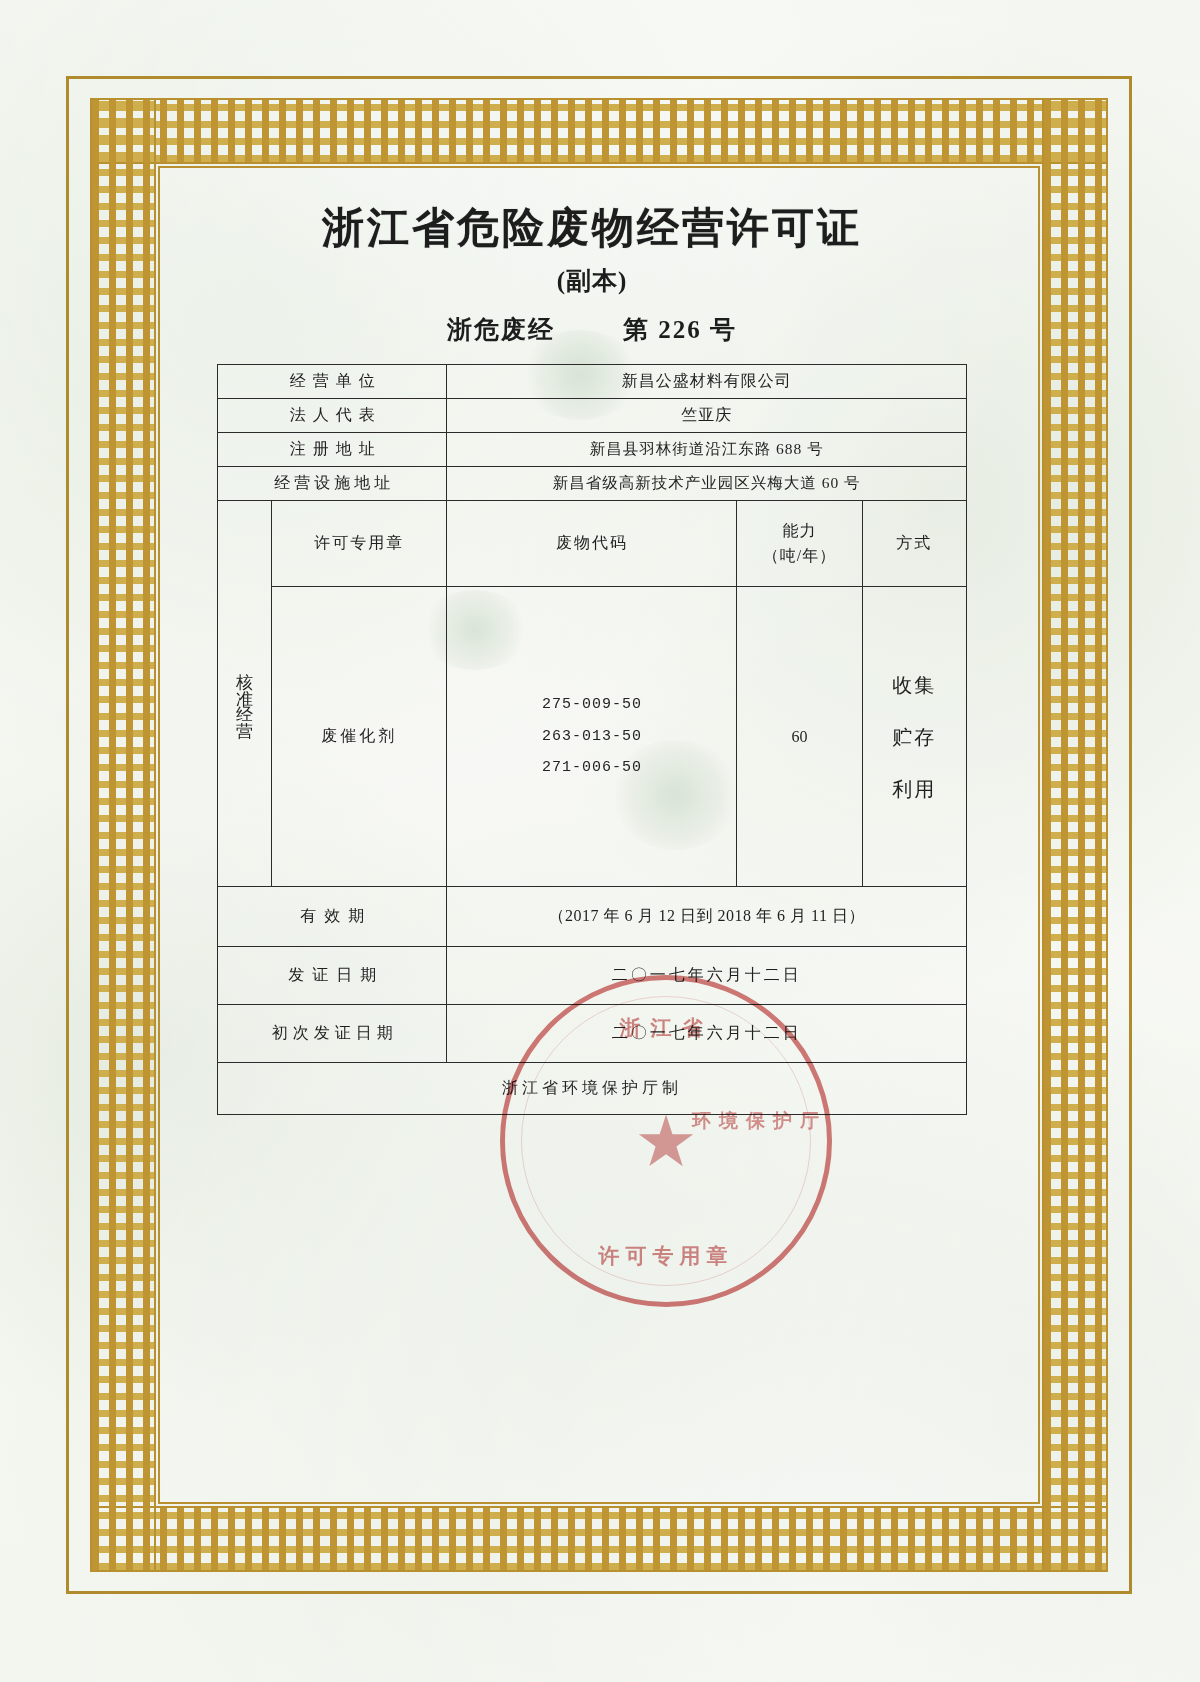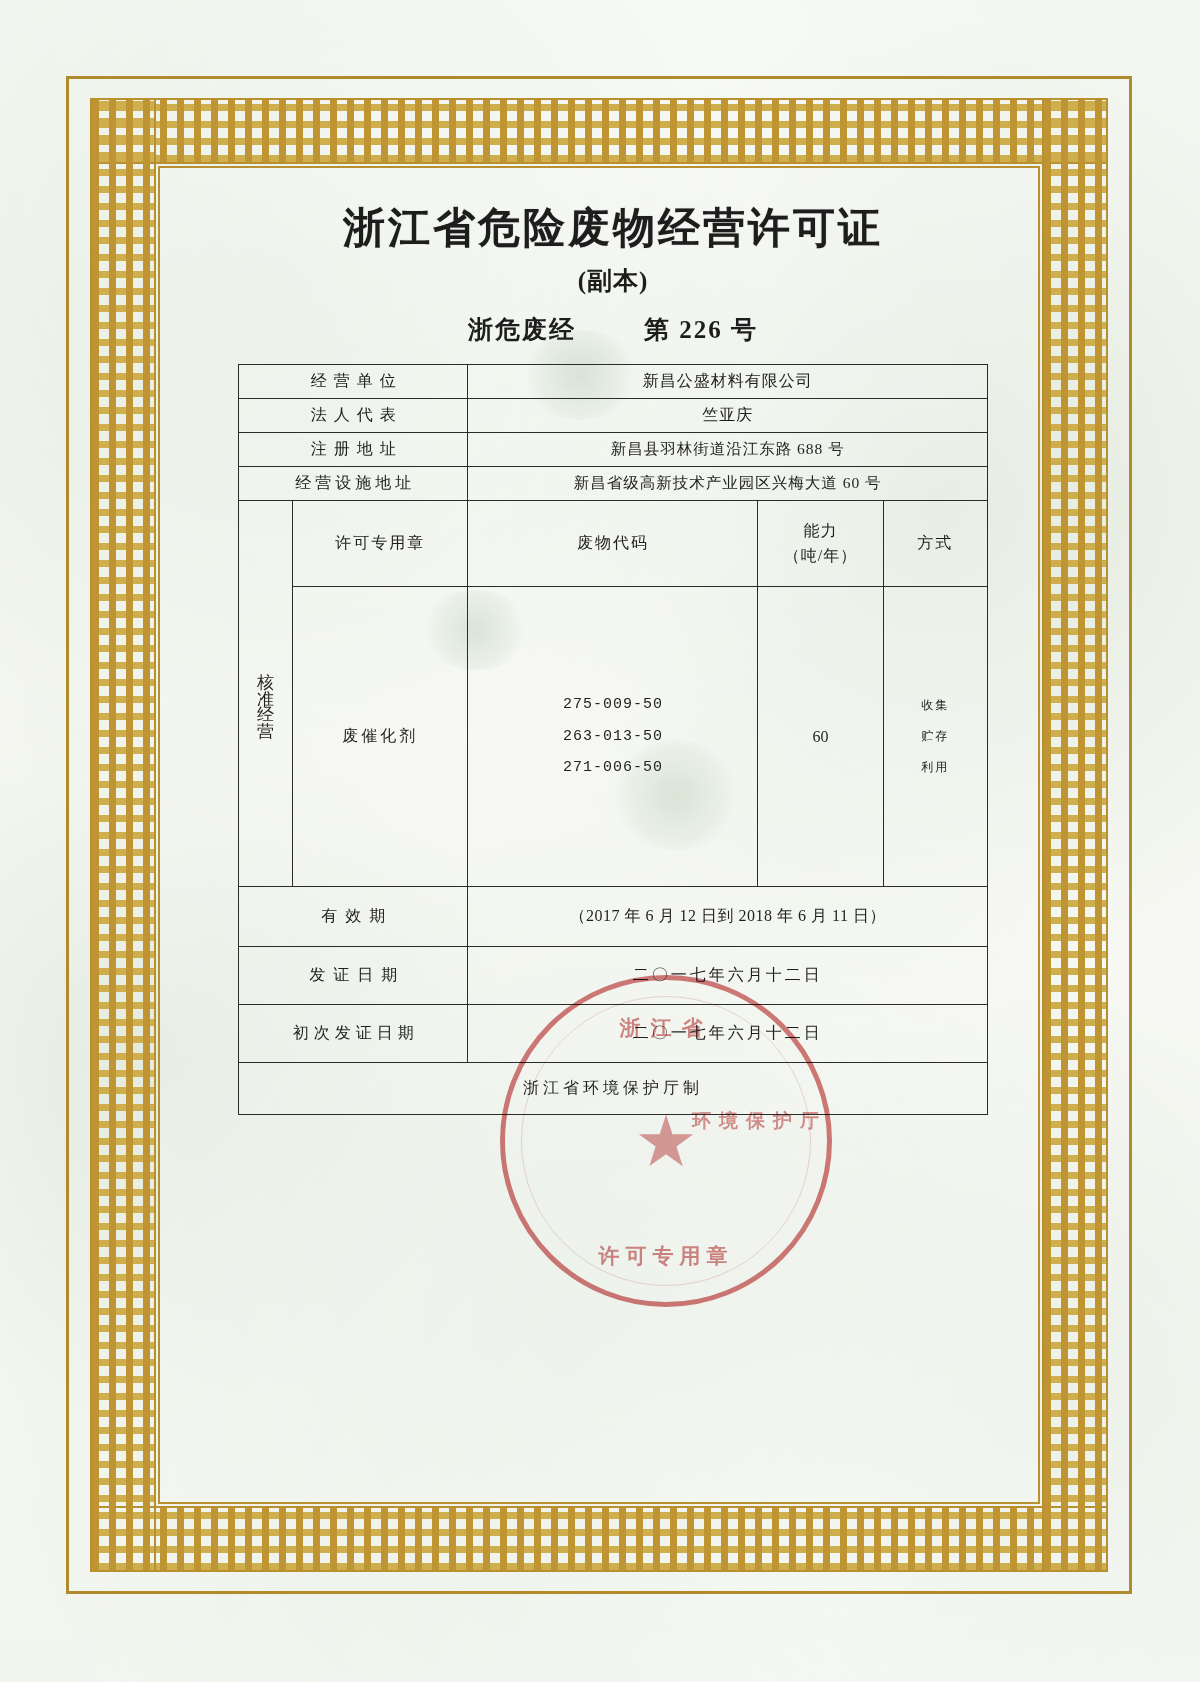--- a/index.html
+++ b/index.html
@@ -74,21 +74,21 @@
     left: 158px; top: 166px;
     width: 882px; height: 1338px;
     border: 2px solid #b8902f;
     box-sizing: border-box;
     background: rgba(255,255,255,.18);
   }
 
   
   #content {
     position: absolute;
-    left: 184px;
+    left: 163px;
     top: 178px;
     width: 858px;
     height: 1316px;
   }
 
   .doc-title {
     text-align: center;
     font-family: "Liberation Serif", "DejaVu Serif", serif;
     font-size: 42px;
     font-weight: bold;
@@ -166,21 +166,21 @@
   .codes span {
     display: block;
     font-family: "Liberation Mono", "DejaVu Sans Mono", monospace;
     font-size: 15px;
     letter-spacing: 1px;
     line-height: 2.1;
     color: #232323;
   }
   .methods span {
     display: block;
-    font-size: 12px;
+    font-size: 20px;
     letter-spacing: 2px;
     line-height: 2.6;
   }
   .waste-name { font-size: 17px; letter-spacing: 3px; }
   .capacity   { font-size: 17px; }
 
   .validity  { font-size: 15.5px; letter-spacing: .5px; }
   .issue-date{ font-size: 17px; letter-spacing: 3px; }
   .footer-cell { font-size: 16px; letter-spacing: 4px; }
 

